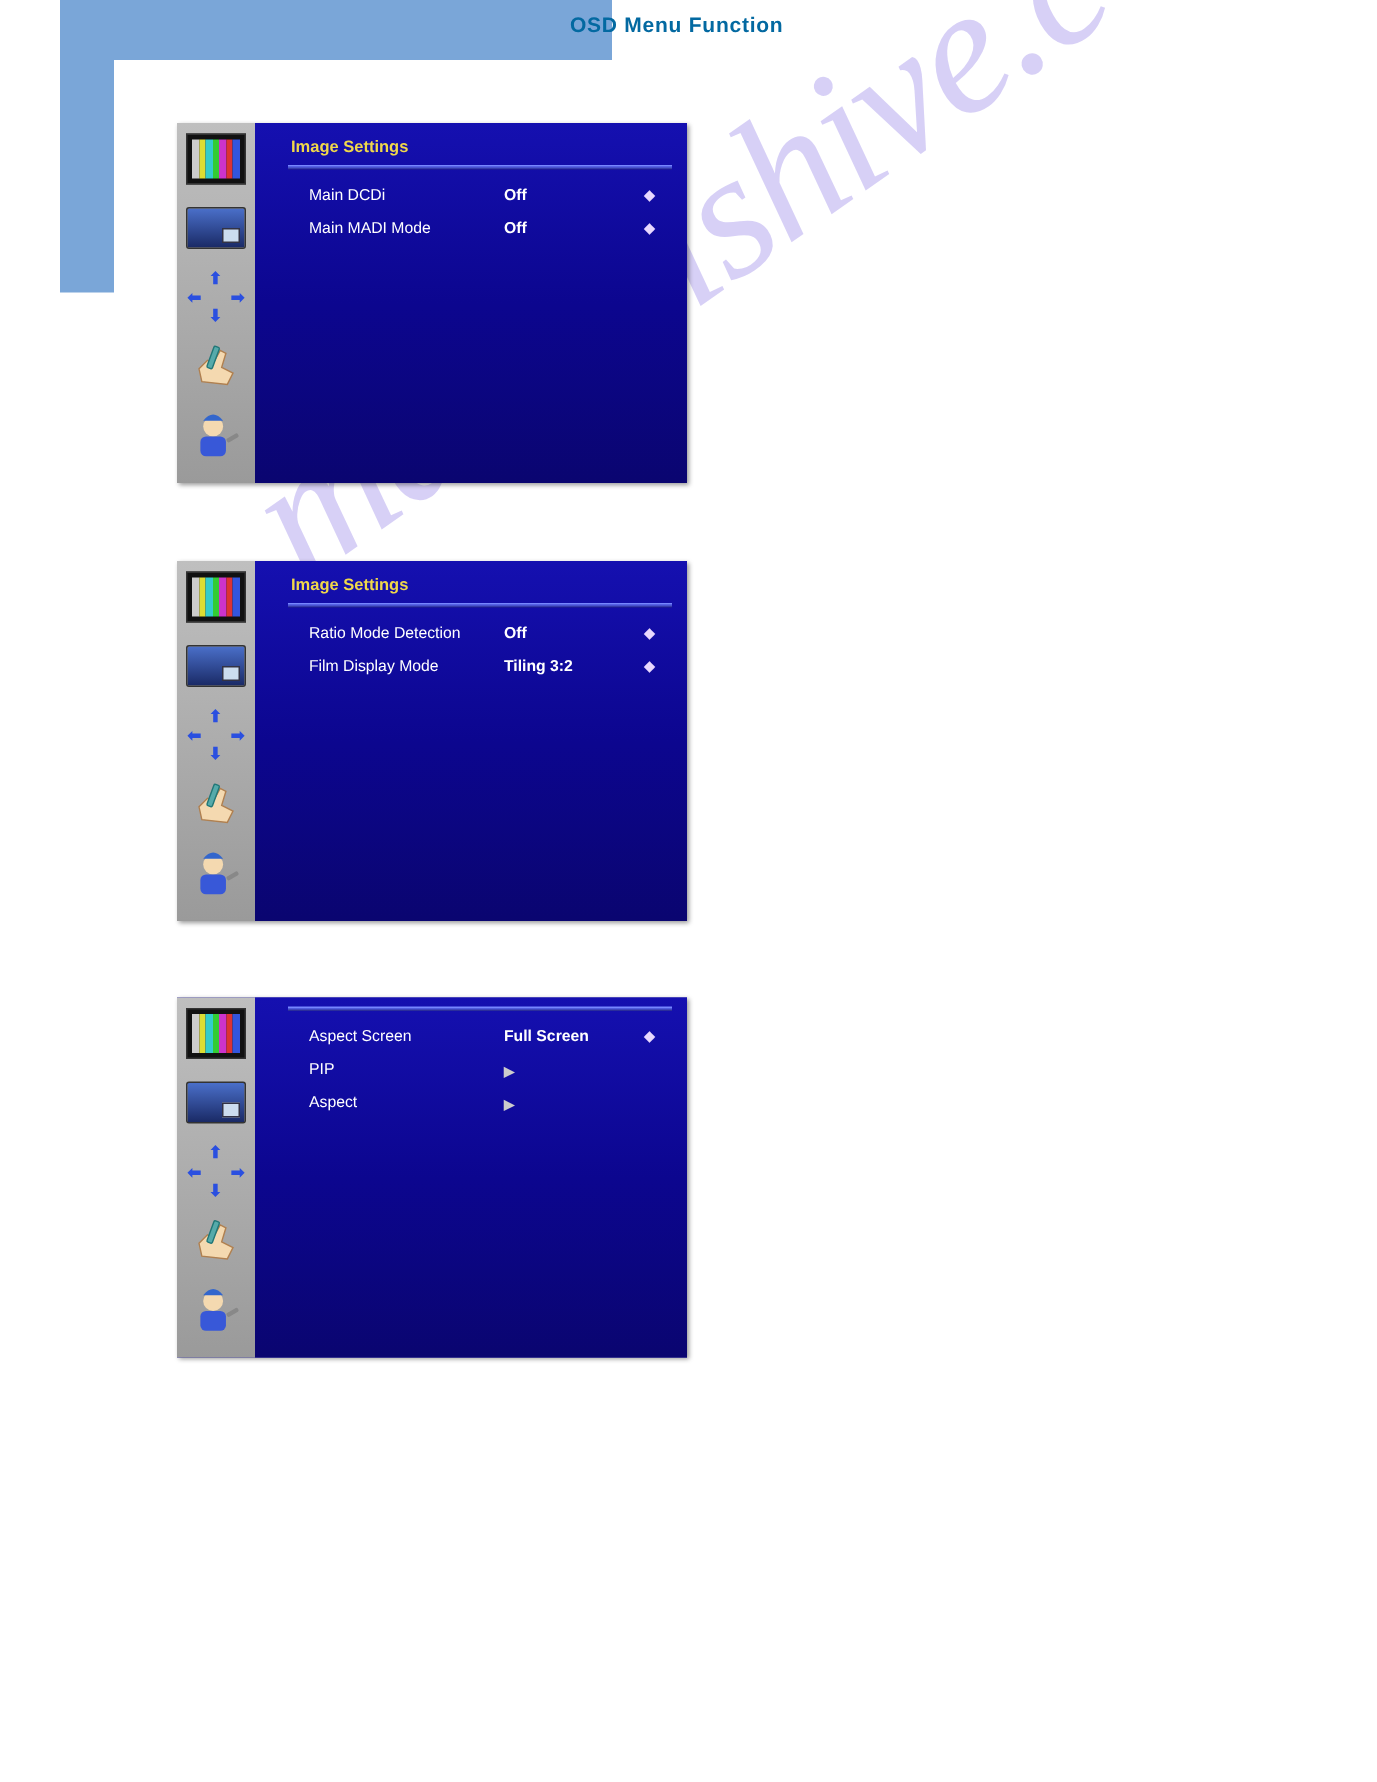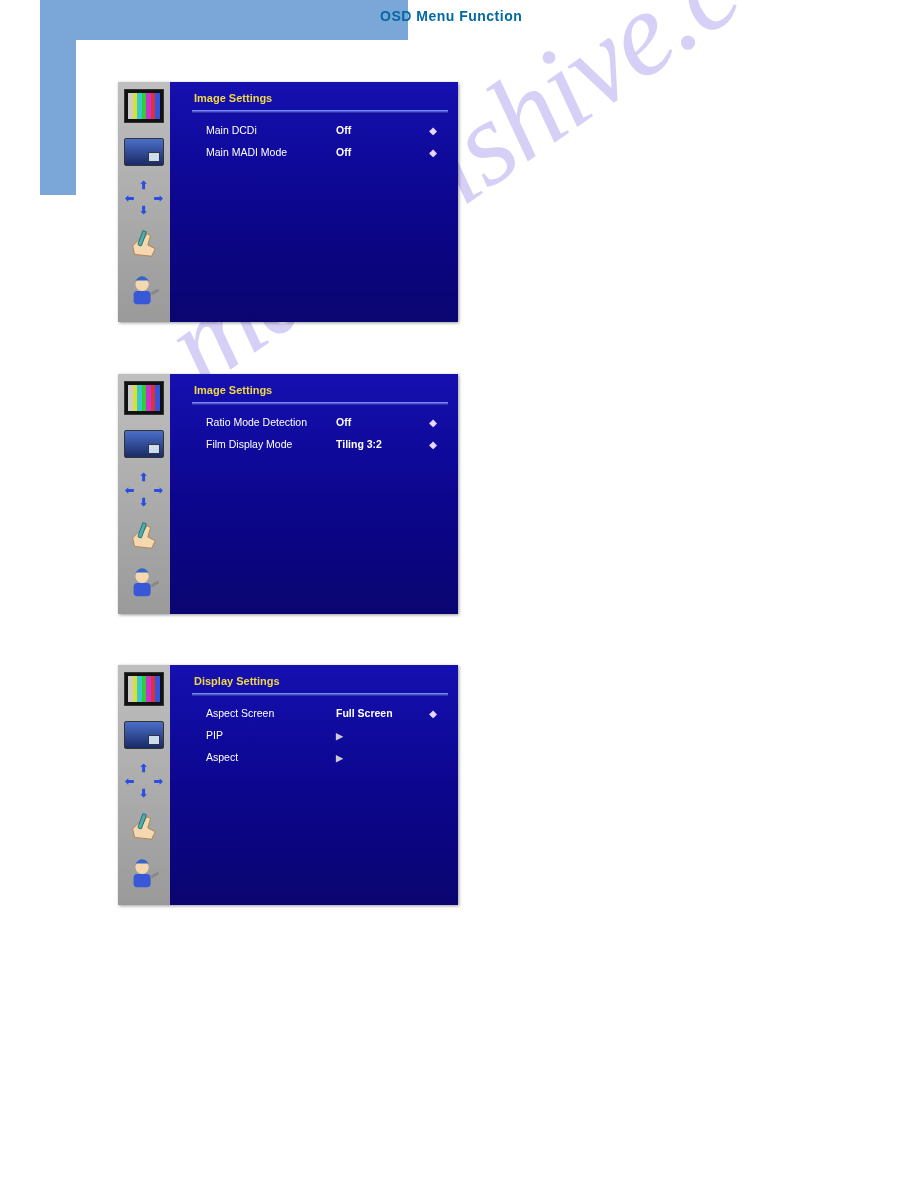--- a/index.html
+++ b/index.html
@@ -311,21 +311,20 @@
     <div class="side-icon">
         <div class="icon-engineer"><svg viewBox="0 0 40 38">
             <circle cx="18" cy="13" r="7" fill="#f4d9b0"></circle>
             <path d="M11 9 q7 -9 14 0" fill="#36c"></path>
             <rect x="9" y="20" width="18" height="14" rx="4" fill="#3858d8"></rect>
             <rect x="27" y="22" width="9" height="3" rx="1" fill="#888" transform="rotate(-30 27 22)"></rect>
           </svg></div>
       </div>
   </div>
   <div class="content">
-    <div class="title">Display Settings</div>
     <div class="rule"></div>
     <div class="row">
       <span class="row-label">Aspect Screen</span>
       <span class="row-value">Full Screen</span>
       <span class="row-arrow">◆</span>
     </div>
     <div class="row">
       <span class="row-label">PIP</span>
       <span class="row-value submenu-arrow">▶</span>
       <span class="row-arrow"></span>

